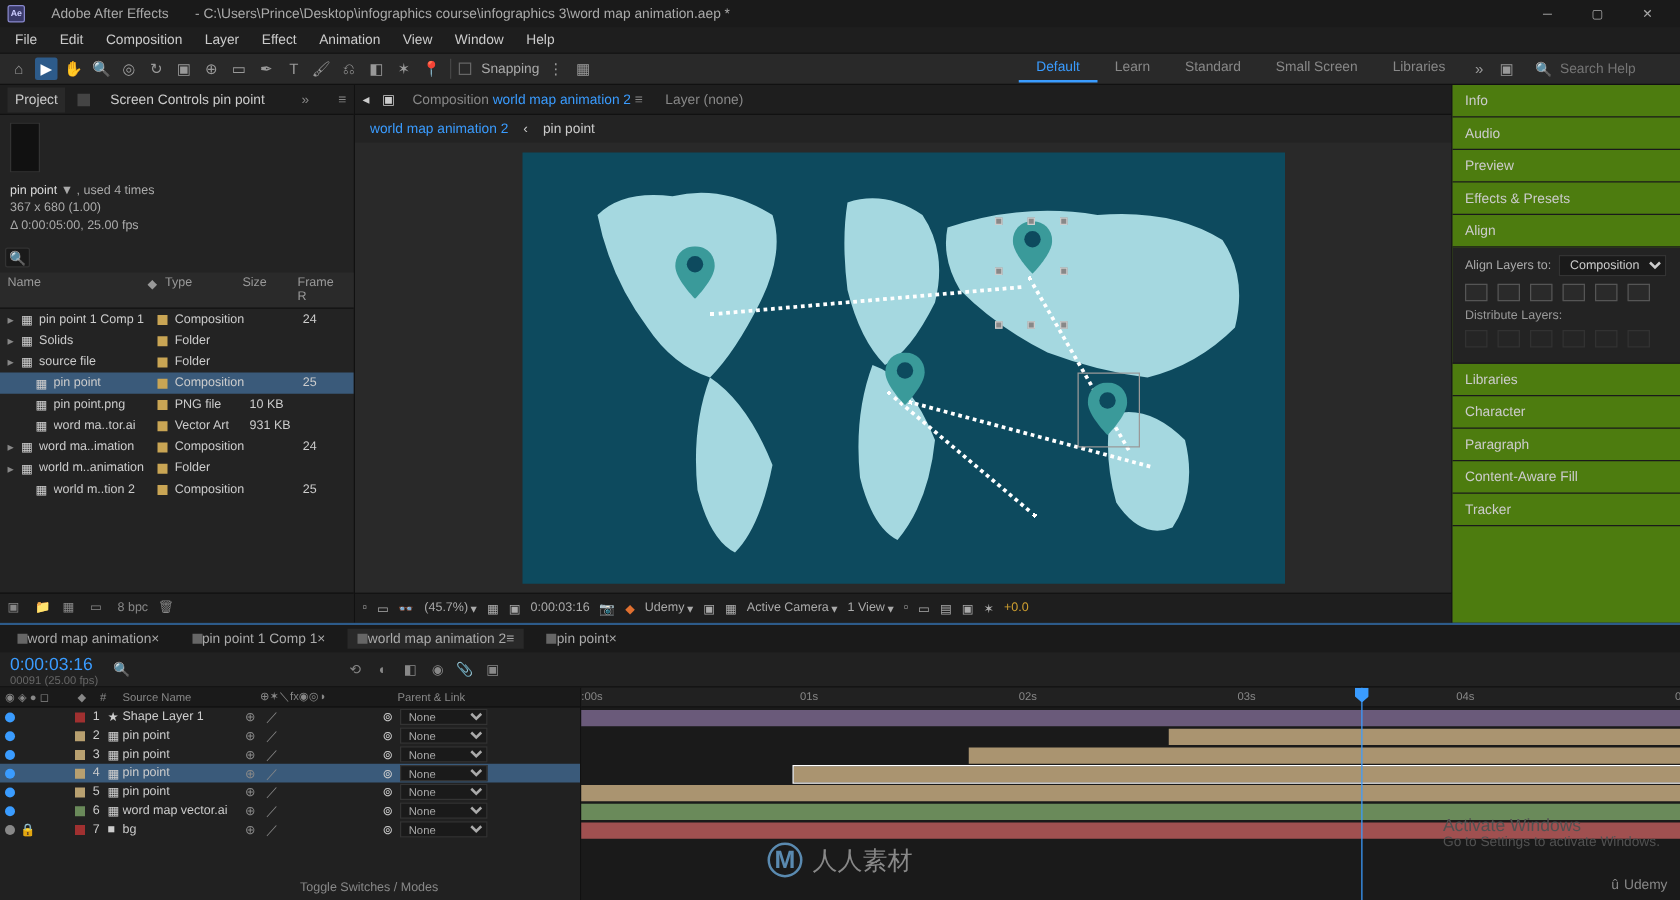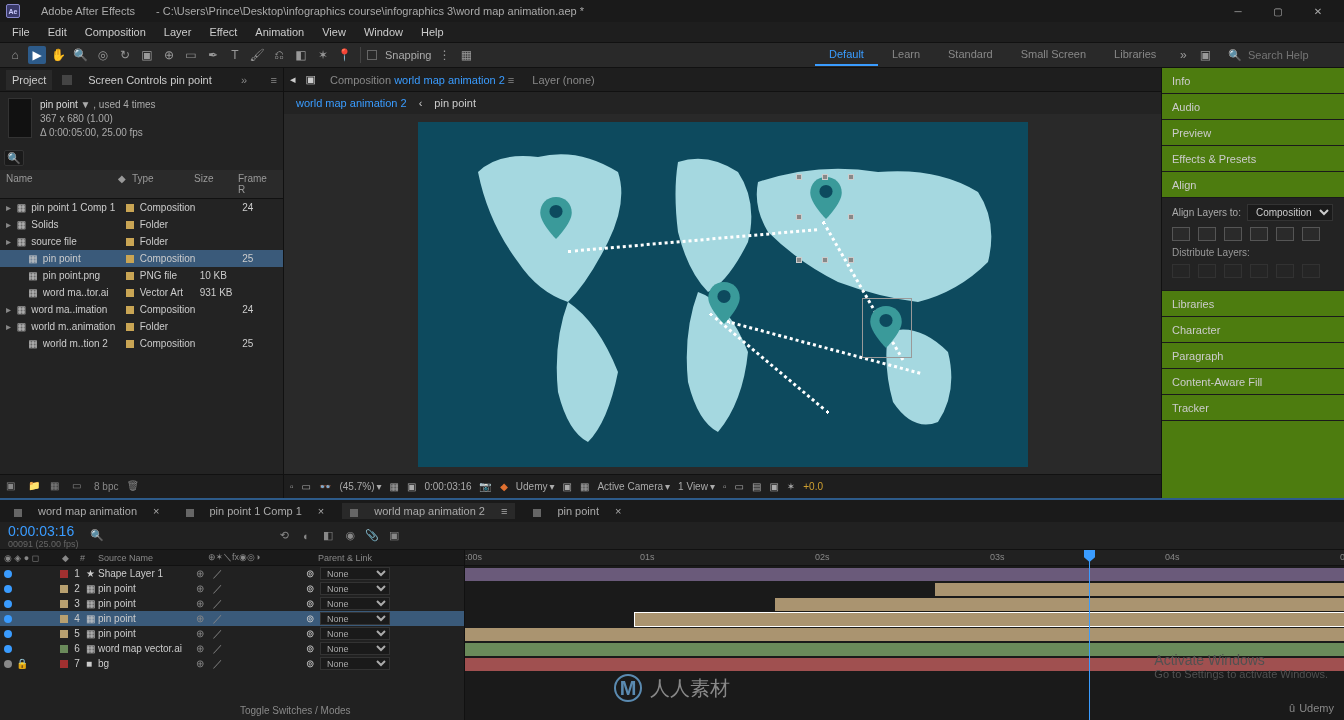--- a/index.html
+++ b/index.html
@@ -33,21 +33,21 @@
 
 .main-area { display: flex; height: 430px; }
 
 
 .project-panel { width: 284px; background: #232323; border-right: 1px solid #111; display: flex; flex-direction: column; }
 .panel-tabs { height: 24px; display: flex; align-items: center; padding: 0 6px; gap: 10px; background: #1e1e1e; border-bottom: 1px solid #111; }
 .panel-tab { color: #ccc; font-size: 11px; padding: 4px 6px; }
 .panel-tab.active { background: #292929; }
 .panel-tab-icon { width: 10px; height: 10px; background: #444; }
 .panel-menu { margin-left: auto; color: #888; }
-.project-info { padding: 6px 8px; display: flex; gap: 8px; }
+.project-info { padding: 6px 8px; display: flex; gap: 8px; flex-direction: column; }
 .thumb { width: 24px; height: 40px; background: #111; border: 1px solid #333; }
 .proj-details { font-size: 10px; color: #aaa; line-height: 1.4; }
 .proj-name { color: #ddd; }
 .proj-search { padding: 4px; }
 .proj-search-box { width: 20px; height: 16px; background: #1a1a1a; border: 1px solid #333; border-radius: 2px; display: flex; align-items: center; justify-content: center; color: #666; }
 .proj-header { display: flex; background: #2a2a2a; padding: 3px 6px; font-size: 10px; color: #999; border-bottom: 1px solid #111; }
 .col-name { width: 112px; }
 .col-label { width: 14px; }
 .col-type { width: 62px; }
 .col-size { width: 44px; }
@@ -86,21 +86,21 @@
 .align-content { padding: 6px 10px; background: #232323; border-bottom: 1px solid #1a1a1a; }
 .align-row { display: flex; align-items: center; gap: 6px; font-size: 10px; color: #aaa; margin-bottom: 6px; }
 .align-row select { background: #1a1a1a; border: 1px solid #333; color: #ccc; font-size: 10px; padding: 1px 4px; }
 .align-icons { display: flex; gap: 8px; margin: 6px 0; }
 .align-icon { width: 18px; height: 14px; border: 1px solid #555; background: #2a2a2a; }
 .dist-label { color: #999; font-size: 10px; }
 
 
 .timeline-area { height: 226px; background: #1e1e1e; border-top: 2px solid #2d5b8a; display: flex; flex-direction: column; }
 .timeline-tabs { height: 22px; display: flex; align-items: center; padding: 0 6px; gap: 10px; background: #1a1a1a; }
-.tl-tab { display: flex; align-items: flex-end; gap: 16px; padding: 2px 8px; color: #aaa; font-size: 11px; }
+.tl-tab { display: flex; align-items: center; gap: 0; padding: 2px 8px; color: #aaa; font-size: 11px; }
 .tl-tab.active { background: #292929; }
 .tl-sq { width: 8px; height: 8px; background: #666; }
 .timeline-header { height: 28px; display: flex; align-items: center; padding: 0 8px; gap: 12px; background: #212121; border-bottom: 1px solid #111; }
 .timecode { color: #3a9cff; font-size: 14px; font-weight: 500; }
 .timecode-sub { color: #666; font-size: 9px; }
 .tl-search { color: #888; }
 .tl-icons { display: flex; gap: 6px; margin-left: 160px; }
 .tl-icon { width: 16px; height: 16px; color: #888; display: flex; align-items: center; justify-content: center; }
 .timeline-body { display: flex; flex: 1; overflow: hidden; }
 .tl-left { width: 465px; background: #212121; border-right: 1px solid #111; }

